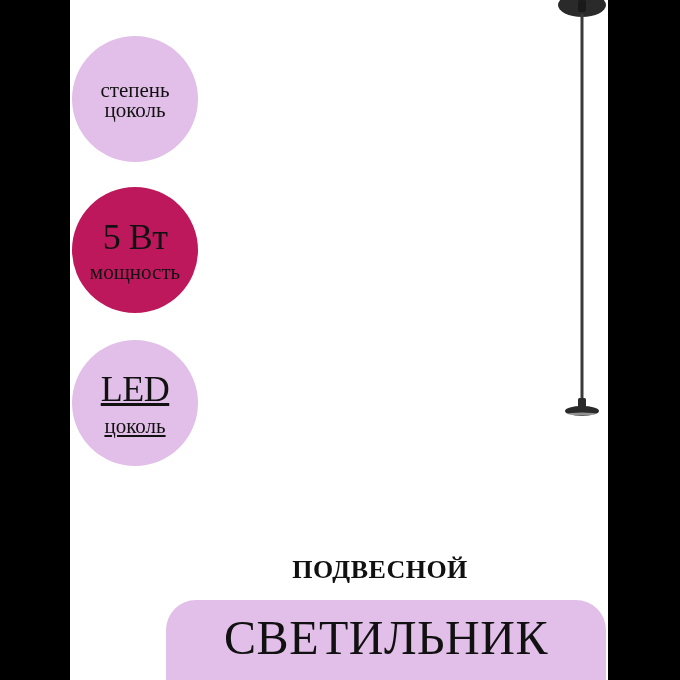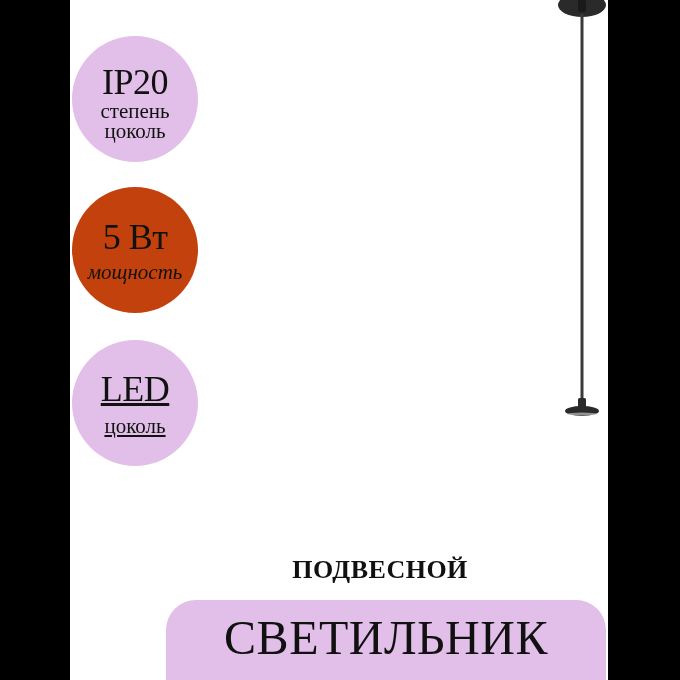--- a/index.html
+++ b/index.html
@@ -22,21 +22,21 @@
     font-size: 36px; line-height: 36px; letter-spacing: -0.5px;
   }
   .badge .small {
     font-family: "Liberation Serif", "DejaVu Serif", serif;
     font-size: 21px; line-height: 18px;
   }
   .b1 { left: 2px; top: 36px; }
   .b1 .big { margin-top: 6px; }
   .b1 .small { margin-top: 2px; }
   .b2 { left: 2px; top: 187px; }
-  .b2 .small { margin-top: 8px; font-style: italic; }
+  .b2 .small { margin-top: 8px; }
   .b3 { left: 2px; top: 340px; }
   .b3 .small { margin-top: 10px; }
 
   .lamp { position: absolute; left: 0; top: 0; width: 538px; height: 680px; }
 
   .subtitle {
     position: absolute; left: 0; top: 555px; width: 550px;
     text-align: center; padding-left: 70px; box-sizing: border-box;
     font-family: "Liberation Serif", "DejaVu Serif", serif;
     font-weight: bold; font-size: 26px; letter-spacing: 0.5px; color: #111;
@@ -52,26 +52,25 @@
     letter-spacing: 0.5px;
   }
 </style>
 </head>
 <body>
 
 <div class="frame">
   <div class="canvas">
 
     <div class="badge b1" style="background:#E2BFE8;">
-      <div class="big">IP20</div>
       <div class="small">степень</div>
       <div class="small">цоколь</div>
     </div>
 
-    <div class="badge b2" style="background:#c2410c;">
+    <div class="badge b2" style="background:#be185d;">
       <div class="big">5 Вт</div>
       <div class="small">мощность</div>
     </div>
 
     <div class="badge b3" style="background:#E2BFE8;text-decoration:underline;">
       <div class="big">LED</div>
       <div class="small">цоколь</div>
     </div>
 
     <svg class="lamp" viewBox="0 0 538 680" width="538" height="680">

